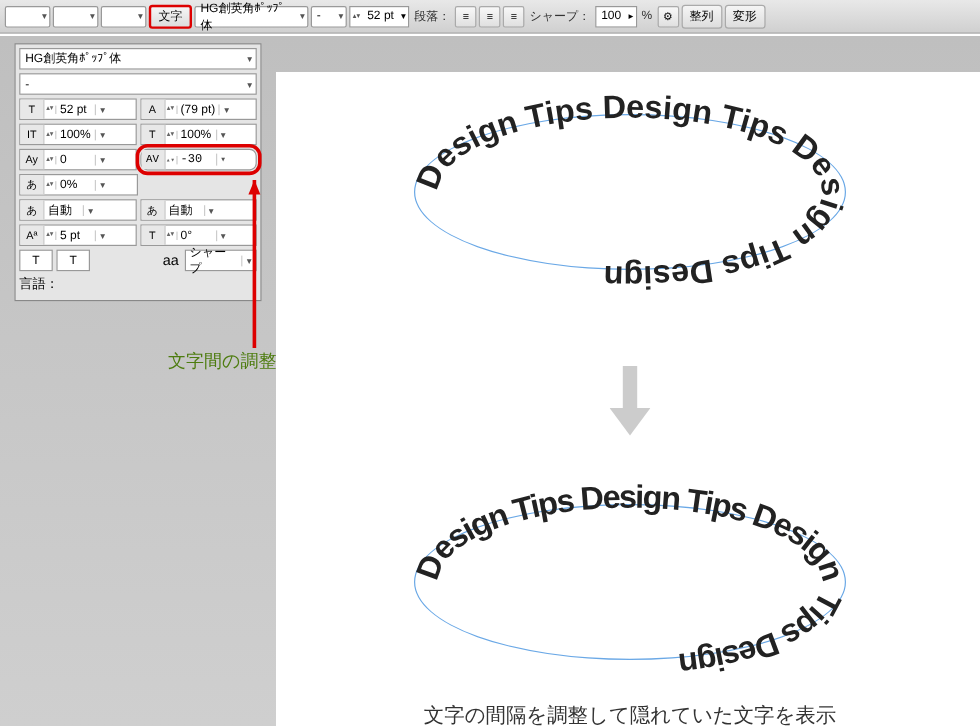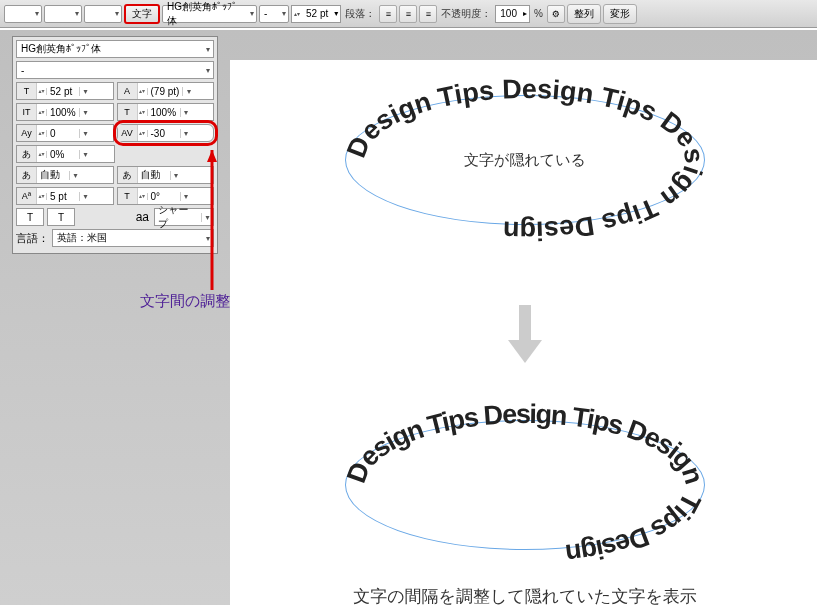--- a/index.html
+++ b/index.html
@@ -17,21 +17,21 @@
 .hl-red { border: 2px solid #d00 !important; border-radius: 4px; padding: 1px 4px; }
 
 .char-panel { position: absolute; left: 12px; top: 36px; width: 206px; background: #e5e5e5; border: 1px solid #888; padding: 3px; font-size: 10px; }
 .char-panel .row { display: flex; align-items: center; gap: 3px; margin-bottom: 3px; }
 .char-panel .field { display: inline-flex; align-items: center; background: #fff; border: 1px solid #999; height: 18px; position: relative; }
 .char-panel .field .ico-lab { width: 20px; text-align: center; background: #e8e8e8; border-right: 1px solid #ccc; height: 100%; display: flex; align-items: center; justify-content: center; font-size: 9px; }
 .char-panel .field .updown { width: 10px; display: flex; flex-direction: column; font-size: 6px; line-height: 7px; color: #666; text-align: center; border-right: 1px solid #ccc; }
 .char-panel .field .val { padding: 0 3px; min-width: 32px; font-size: 10px; }
 .char-panel .field .ddarrow { width: 12px; text-align: center; font-size: 8px; color: #555; border-left: 1px solid #ccc; }
 .char-panel .half { flex: 1; }
-.hl-red-big { outline: 3px solid #d00; border-radius: 6px; outline-offset: 1px; }
+.hl-red-big { outline: 3px solid #d00; border-radius: 6px; outline-offset: 1px; font-family: Liberation Mono, monospace; }
 .char-panel .dd-full { background: #fff; border: 1px solid #999; width: 100%; height: 18px; display: flex; align-items: center; padding: 0 4px; position: relative; font-size: 10px; }
 .char-panel .dd-full::after { content: '▾'; position: absolute; right: 3px; font-size: 8px; color: #555; }
 
 .canvas { position: absolute; left: 230px; top: 60px; right: 0; bottom: 0; background: #fafafa; }
 .canvas::before { content: ''; position: absolute; left: -230px; top: -30px; width: 817px; height: 575px; background: linear-gradient(#bfbfbf,#cfcfcf); z-index: -2; }
 .whitepage { position: absolute; left: 0; top: 0; width: 590px; height: 550px; background: #fff; }
 
 .ellipse-box { position: absolute; width: 380px; height: 170px; left: 50%; transform: translateX(-50%); }
 .ellipse-box.top { top: 15px; }
 .ellipse-box.bottom { top: 340px; }
@@ -40,42 +40,42 @@
 .curved-text { position: absolute; inset: 0; }
 .curved-text svg { width: 100%; height: 100%; overflow: visible; }
 .curved-text text { font-family: "Arial Black", sans-serif; font-weight: 900; font-size: 27px; fill: #222; letter-spacing: 0px; }
 .curved-text.tight text { letter-spacing: -1.5px; }
 
 .arrow-down { position: absolute; left: 50%; top: 245px; transform: translateX(-50%); color: #bbb; }
 .bottom-caption { position: absolute; left: 0; right: 0; top: 525px; text-align: center; font-size: 17px; color: #333; }
 
 .red-arrow { position: absolute; left: 207px; top: 150px; color: #d00; }
 .red-arrow svg { overflow: visible; }
-.ann-label-1 { position: absolute; left: 140px; top: 292px; font-size: 15px; color: #4c1d95; }
+.ann-label-1 { position: absolute; left: 140px; top: 292px; font-size: 15px; color: #4d7c0f; }
 </style>
 </head>
 <body>
 
 <div class="toolbar">
   <span class="dd" style="width:38px"></span>
   <span class="dd" style="width:38px"></span>
   <span class="dd" style="width:38px"></span>
   <span class="btn hl-red">文字</span>
   <span class="dd" style="width:95px">HG創英角ﾎﾟｯﾌﾟ体</span>
   <span class="dd" style="width:30px">-</span>
   <span class="spin">
       <span class="updown">▴▾</span>
       <span class="val">52 pt</span>
       <span style="padding:0 2px;font-size:8px">▾</span>
     </span>
   <span class="lbl">段落：</span>
   <span class="ico">≡</span>
   <span class="ico">≡</span>
   <span class="ico">≡</span>
-  <span class="lbl">不透明度：</span>
+  <span class="lbl">シャープ：</span>
   <span class="spin">
       <span class="val">100</span>
       <span style="padding:0 2px;font-size:8px">▸</span>
     </span>
   <span class="lbl">%</span>
   <span class="ico">⚙</span>
   <span class="btn">整列</span>
   <span class="btn">変形</span>
 </div>
 
@@ -168,21 +168,20 @@
     <span class="field" style="width:28px;justify-content:center">T</span>
     <span style="flex:1"></span>
     <span style="font-size:12px;padding-right:2px">aa</span>
     <span class="field" style="width:60px">
         <span class="val">シャープ</span>
         <span class="ddarrow">▾</span>
       </span>
   </div>
   <div class="row">
     <span style="font-size:11px">言語：</span>
-    <span class="dd-full" style="flex:1">英語：米国</span>
   </div>
 </div>
 
 <div class="red-arrow">
   <svg width="20" height="145">
       <line x1="5" y1="0" x2="5" y2="140" stroke="#d00" stroke-width="3"></line>
       <polygon points="5,0 0,12 10,12" fill="#d00"></polygon>
     </svg>
 </div>
 <div class="ann-label-1">文字間の調整</div>
@@ -193,21 +192,20 @@
     <div class="ellipse-box top">
       <div class="ellipse-path"></div>
       <div class="curved-text">
         <svg viewBox="0 0 380 170">
           <defs>
               <path id="p1" d="M 30,85 A 160,62 0 1,1 350,85 A 160,62 0 1,1 30,85"></path>
             </defs>
           <text><textPath href="#p1" startOffset="0">Design Tips Design Tips Design Tips Design</textPath></text>
         </svg>
       </div>
-      <div class="center-text">文字が隠れている</div>
     </div>
 
     <div class="arrow-down">
       <svg width="34" height="60">
           <rect x="11" y="0" width="12" height="35" fill="#ccc"></rect>
           <polygon points="0,35 34,35 17,58" fill="#ccc"></polygon>
         </svg>
     </div>
 
     <div class="ellipse-box bottom">

